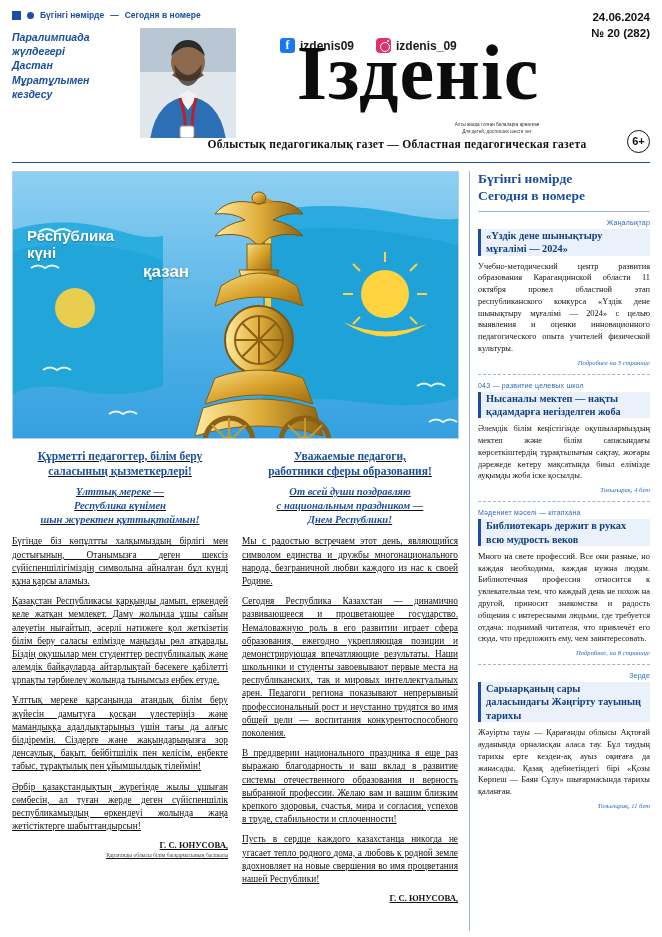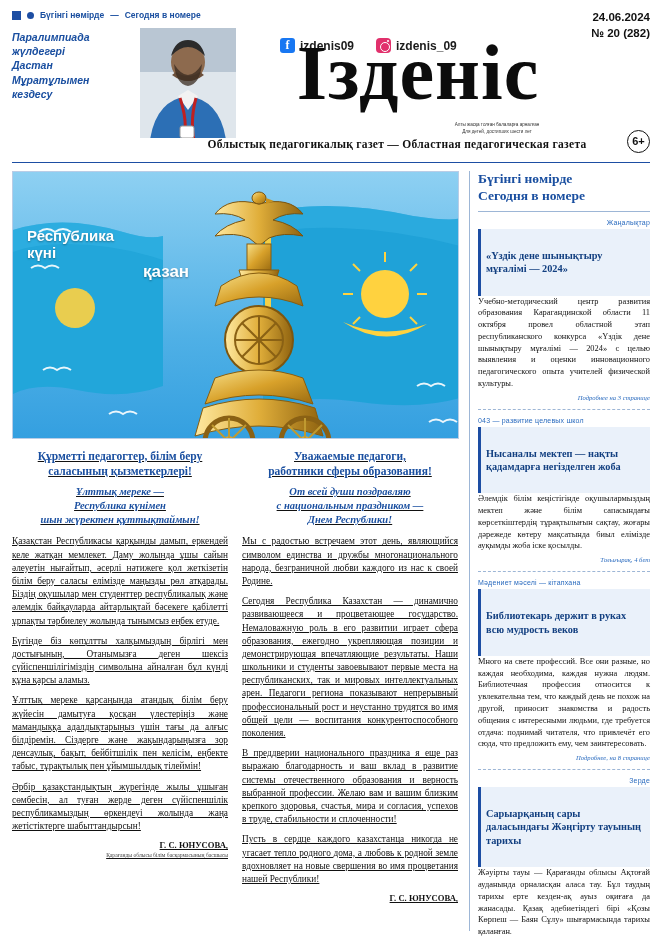--- a/index.html
+++ b/index.html
@@ -272,28 +272,29 @@
     font-size: 7px;
     color: #2a6bbf;
     text-align: right;
     letter-spacing: .2px;
     margin: 7px 0 3px;
   }
   .kicker.left { text-align: left; }
   .rail-head {
     background: #eaf1fa;
     border-left: 3px solid #1d4ea3;
-    padding: 20px 5px;
+    padding: 0 5px;
     color: #123f80;
     font-family: "Liberation Serif", serif;
     font-weight: bold;
     font-size: 10.3px;
     line-height: 1.3;
   }
   .rail-body {
+    margin-top: 5px;
     font-size: 8.4px;
     line-height: 1.4;
     text-align: justify;
     hyphens: auto;
   }
   .rail-more {
     margin-top: 4px;
     font-size: 6.6px;
     font-style: italic;
     color: #2a6bbf;
@@ -490,22 +491,22 @@
 
       <div class="two-col">
 
         <div class="ed-col">
           <div class="ed-head" style="white-space:pre-line;">Құрметті педагогтер, білім беру
 саласының қызметкерлері!</div>
           <div class="ed-sub" style="white-space:pre-line;">Ұлттық мереке —
 Республика күнімен
 шын жүректен құттықтаймын!</div>
           <div class="ed-body">
+            <p>Бүгінде біз көпұлтты халқымыздың бірлігі мен достығының, Отанымызға деген шексіз сүйіспеншілігіміздің символына айналған бұл күнді құна қарсы аламыз.</p>
             <p>Қазақстан Республикасы қарқынды дамып, еркендей келе жатқан мемлекет. Даму жолында ұшы сайын әлеуетін нығайтып, әсерлі нәтижеге қол жеткізетін білім беру саласы елімізде маңызды рөл атқарады. Біздің оқушылар мен студенттер республикалық және әлемдік байқауларда айтарлықтай бәсекеге қабілетті ұрпақты тәрбиелеу жолында тынымсыз еңбек етуде.</p>
-            <p>Бүгінде біз көпұлтты халқымыздың бірлігі мен достығының, Отанымызға деген шексіз сүйіспеншілігіміздің символына айналған бұл күнді құна қарсы аламыз.</p>
             <p>Ұлттық мереке қарсаңында атандық білім беру жүйесін дамытуға қосқан үлестеріңіз және мамандыққа адалдықтарыңыз үшін тағы да алғыс білдіремін. Сіздерге және жақындарыңызға зор денсаулық, бақыт, бейбітшілік пен келісім, еңбекте табыс, тұрақтылық пен ұйымшылдық тілеймін!</p>
             <p>Әрбір қазақстандықтың жүрегінде жылы ұшыған сөмбесін, ал туған жерде деген сүйіспеншілік республикамыздың өркендеуі жолында жаңа жетістіктерге шабыттандырсын!</p>
           </div>
           <div class="sign">
             <span>Г. С. ЮНУСОВА,</span>
             <span class="role">Қарағанды облысы білім басқармасының басшысы</span>
           </div>
         </div>
 
         <div class="ed-col">

